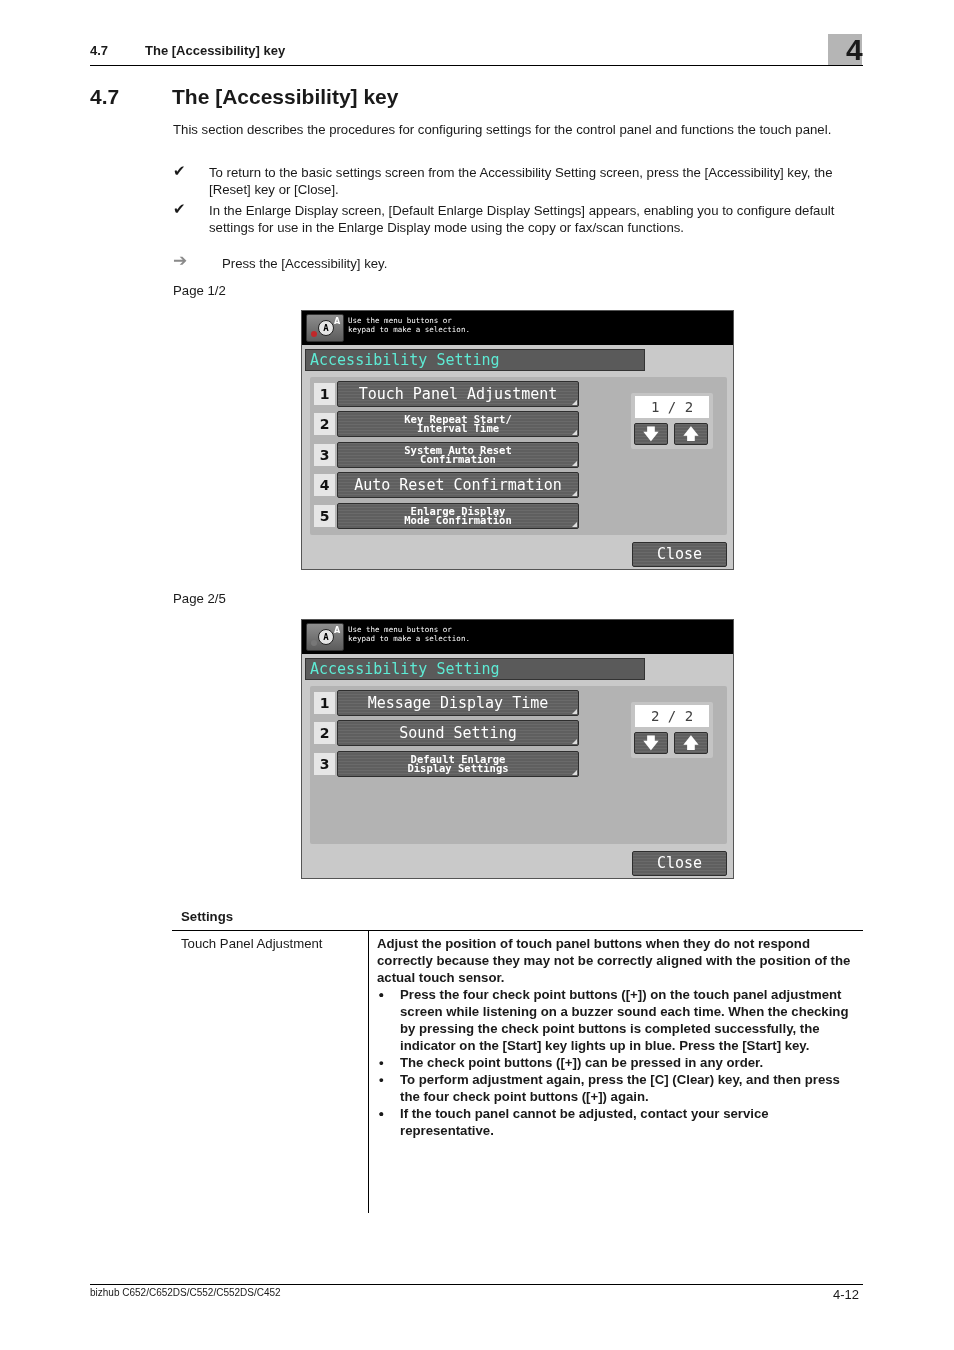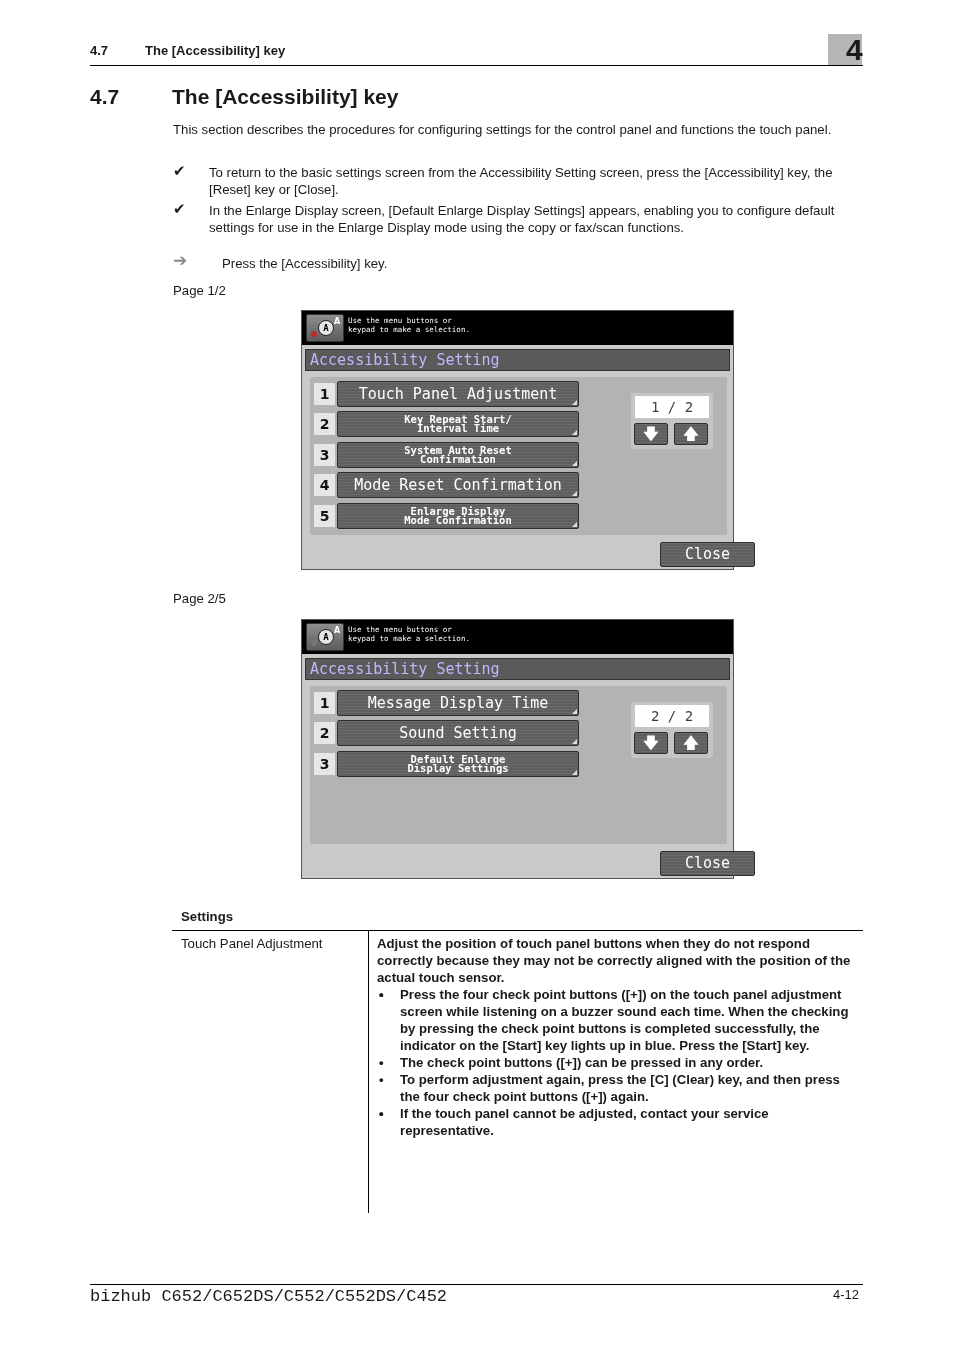--- a/index.html
+++ b/index.html
@@ -25,45 +25,45 @@
   .pagelabel { left: 173px; }
 
   
   .panel { position: absolute; left: 301px; width: 433px; height: 260px; background: #c9c9c9; border: 1px solid #555; box-sizing: border-box; font-family: "DejaVu Sans Mono", monospace; }
   .panel .topbar { position: absolute; left: 0; top: 0; width: 100%; height: 34px; background: #000; }
   .panel .acc-icon { position: absolute; left: 4px; top: 3px; width: 36px; height: 26px; background: linear-gradient(#8e8e8e, #5c5c5c); border: 1px solid #333; border-radius: 2px; }
   .panel .acc-icon .g { position: absolute; left: 11px; top: 5px; width: 14px; height: 14px; border-radius: 50%; background: #e5e5e5; border: 1px solid #222; font-size: 9px; font-weight: bold; text-align: center; line-height: 14px; color: #000; }
   .panel .acc-icon .dot { position: absolute; left: 4px; top: 16px; width: 6px; height: 6px; border-radius: 50%; background: #c0282a; }
   .panel .acc-icon .sup { position: absolute; left: 27px; top: 2px; font-size: 8px; color: #fff; font-family: "DejaVu Sans", sans-serif; font-weight: bold; }
   .panel .msg { position: absolute; left: 46px; top: 5px; font-size: 7.5px; line-height: 9px; color: #fff; }
-  .panel .titlebar { position: absolute; left: 3px; top: 38px; width: 425px; height: 22px; background: #5a5a5a; border: 1px solid #333; box-sizing: border-box; color: #c4b5fd; font-size: 15px; line-height: 21px; padding-left: 4px; }
+  .panel .titlebar { position: absolute; left: 3px; top: 38px; width: 340px; height: 22px; background: #5a5a5a; border: 1px solid #333; box-sizing: border-box; color: #5eead4; font-size: 15px; line-height: 21px; padding-left: 4px; }
   .panel .inner { position: absolute; left: 8px; top: 66px; width: 417px; height: 158px; background: #b3b3b3; border-radius: 2px; }
   .panel .row { position: absolute; left: 12px; height: 26px; }
   .panel .rn { position: absolute; left: 0; top: 2px; width: 21px; height: 22px; background: #e6e6e6; font-family: "DejaVu Sans", sans-serif; font-size: 14px; font-weight: bold; text-align: center; line-height: 22px; color: #111; }
   .panel .rb { position: absolute; left: 23px; top: 0; width: 242px; height: 26px; box-sizing: border-box; border: 1px solid #2e2e2e; border-radius: 2px; background: repeating-linear-gradient(#6a6a6a 0 1px, #5f5f5f 1px 3px); color: #fff; text-align: center; display: flex; align-items: center; justify-content: center; }
   .panel .rb.big { font-size: 15px; }
   .panel .rb.small { font-size: 10.5px; line-height: 9px; font-weight: bold; white-space: pre; }
   .panel .rb::after { content: ""; position: absolute; right: 1px; bottom: 1px; width: 0; height: 0; border-left: 5px solid transparent; border-bottom: 5px solid #ddd; }
   .panel .pagebox { position: absolute; left: 329px; top: 82px; width: 82px; height: 56px; background: #c4c4c4; border-radius: 2px; }
   .panel .pg { position: absolute; left: 4px; top: 3px; width: 74px; height: 22px; background: #fff; font-size: 14px; text-align: center; line-height: 22px; color: #404040; }
   .panel .nav { position: absolute; top: 30px; width: 34px; height: 22px; box-sizing: border-box; border: 1px solid #2e2e2e; border-radius: 2px; background: repeating-linear-gradient(#6a6a6a 0 1px, #5f5f5f 1px 3px); color: #fff; text-align: center; line-height: 20px; font-size: 15px; font-weight: bold; font-family: "DejaVu Sans", sans-serif; }
-  .panel .close { position: absolute; left: 330px; top: 231px; width: 95px; height: 25px; box-sizing: border-box; border: 1px solid #2e2e2e; border-radius: 2px; background: repeating-linear-gradient(#6a6a6a 0 1px, #5f5f5f 1px 3px); color: #fff; text-align: center; line-height: 23px; font-size: 15px; margin-left: 28px; }
+  .panel .close { position: absolute; left: 330px; top: 231px; width: 95px; height: 25px; box-sizing: border-box; border: 1px solid #2e2e2e; border-radius: 2px; background: repeating-linear-gradient(#6a6a6a 0 1px, #5f5f5f 1px 3px); color: #fff; text-align: center; line-height: 23px; font-size: 15px; }
 
   
   .settings-h { left: 181px; top: 909px; font-size: 13.2px; font-weight: bold; }
   .tbl-line { left: 172px; top: 930px; width: 691px; height: 1px; background: #000; }
   .tbl-vline { left: 368px; top: 930px; width: 1px; height: 283px; background: #000; }
   .cell-l { left: 181px; top: 935px; }
   .cell-r { left: 377px; top: 935px; width: 478px; font-weight: bold; }
   .cell-r ul { margin: 0; padding: 0; list-style: none; }
   .cell-r li { position: relative; padding-left: 23px; }
   .cell-r li .b { position: absolute; left: 2px; top: 0; }
 
   .ftr-line { left: 90px; top: 1284px; width: 773px; height: 1px; background: #000; }
-  .ftr-l { left: 90px; top: 1287px; font-size: 17px; font-family: Liberation Mono, monospace; }
+  .ftr-l { left: 90px; top: 1287px; font-size: 10px; }
   .ftr-r { left: 833px; top: 1287px; font-size: 13px; }
 </style>
 </head>
 <body>
 
 <div class="abs hdr-num">4.7</div>
 <div class="abs hdr-title">The [Accessibility] key</div>
 <div class="abs chap-box"></div>
 <div class="abs chap-num">4</div>
 <div class="abs hdr-line"></div>
@@ -105,21 +105,21 @@
     <div class="rb small">Key Repeat Start/
 Interval Time</div>
   </div>
   <div class="row" style="top:131px">
     <div class="rn">3</div>
     <div class="rb small">System Auto Reset
 Confirmation</div>
   </div>
   <div class="row" style="top:161px">
     <div class="rn">4</div>
-    <div class="rb big">Mode Reset Confirmation</div>
+    <div class="rb big">Auto Reset Confirmation</div>
   </div>
   <div class="row" style="top:192px">
     <div class="rn">5</div>
     <div class="rb small">Enlarge Display
 Mode Confirmation</div>
   </div>
   <div class="pagebox">
     <div class="pg">1 / 2</div>
     <div class="nav" style="left:3px"><span>🡇</span></div>
     <div class="nav" style="left:43px"><span>🡅</span></div>

